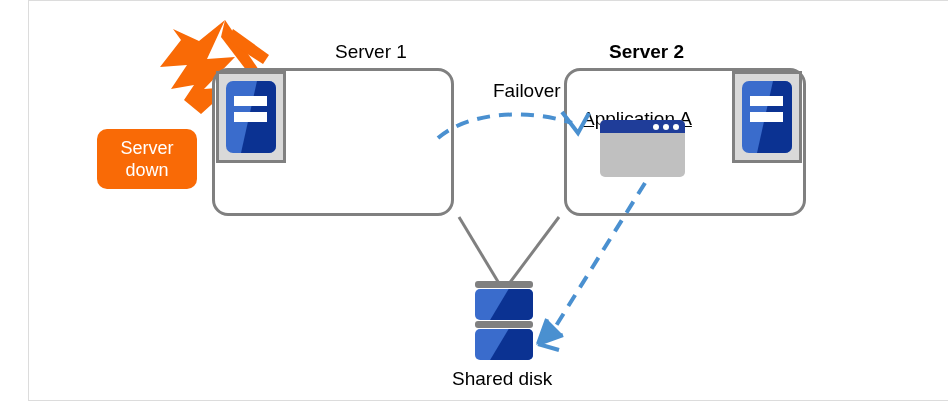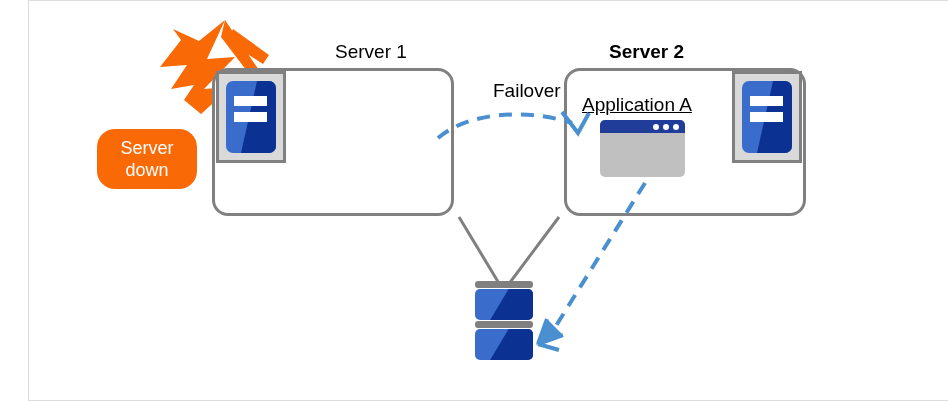--- a/index.html
+++ b/index.html
@@ -31,21 +31,21 @@
     position: absolute;
     color: #000000;
     font-size: 19px;
     line-height: 1.15;
     white-space: nowrap;
     font-family: "Liberation Sans", sans-serif;
   }
   #server1-title { left: 306px; top: 40px; }
   #server2-title { left: 580px; top: 40px; font-weight: bold; }
   #failover-label { left: 464px; top: 79px; }
-  #app-a-label   { left: 553px; top: 93px; text-decoration: underline; }
+  #app-a-label   { left: 553px; top: 107px; text-decoration: underline; }
   #shared-disk-label { left: 423px; top: 367px; }
 
   .box {
     position: absolute;
     border: 3px solid #808080;
     border-radius: 16px;
     background: #ffffff;
     box-sizing: border-box;
   }
   #server1-box { left: 183px; top: 67px; width: 242px; height: 148px; }
@@ -143,21 +143,21 @@
   #disk-block-1 { top: 288px; }
   #disk-block-2 { top: 328px; }
 
   #server-down-badge {
     position: absolute;
     left: 68px;
     top: 128px;
     width: 100px;
     height: 60px;
     background: #f96a06;
-    border-radius: 18px;
+    border-radius: 10px;
     color: #ffffff;
     font-size: 18px;
     line-height: 1.25;
     text-align: center;
     display: flex;
     flex-direction: column;
     align-items: center;
     justify-content: center;
     font-family: "Liberation Sans", sans-serif;
   }
@@ -207,20 +207,21 @@
       <span class="dot d1"></span>
       <span class="dot d2"></span>
       <span class="dot d3"></span>
     </div>
   </div>
 
   <div class="disk-bar" id="disk-bar-1"></div>
   <div class="disk-block" id="disk-block-1"></div>
   <div class="disk-bar" id="disk-bar-2"></div>
   <div class="disk-block" id="disk-block-2"></div>
+  <div class="label" id="shared-disk-label">Shared disk</div>
 
   <svg class="svg-layer" viewBox="0 0 948 401">
 
     <path d="M409 137 C 440 110, 500 108, 543 122" fill="none" stroke="#4A90D0" stroke-width="4" stroke-dasharray="13,9" stroke-linecap="butt"></path>
     <path d="M533 111 L549 132 L560 112" fill="none" stroke="#4A90D0" stroke-width="4" stroke-linecap="butt"></path>
 
     <line x1="616" y1="182" x2="520" y2="336" stroke="#4A90D0" stroke-width="4" stroke-dasharray="13,9"></line>
     <path d="M509 343 L534 334 M509 343 L518 318 M509 343 L530 349" fill="none" stroke="#4A90D0" stroke-width="4" stroke-linecap="butt"></path>
     <path d="M507 344 L533 333 L519 319 Z" fill="#4A90D0"></path>
   </svg>

